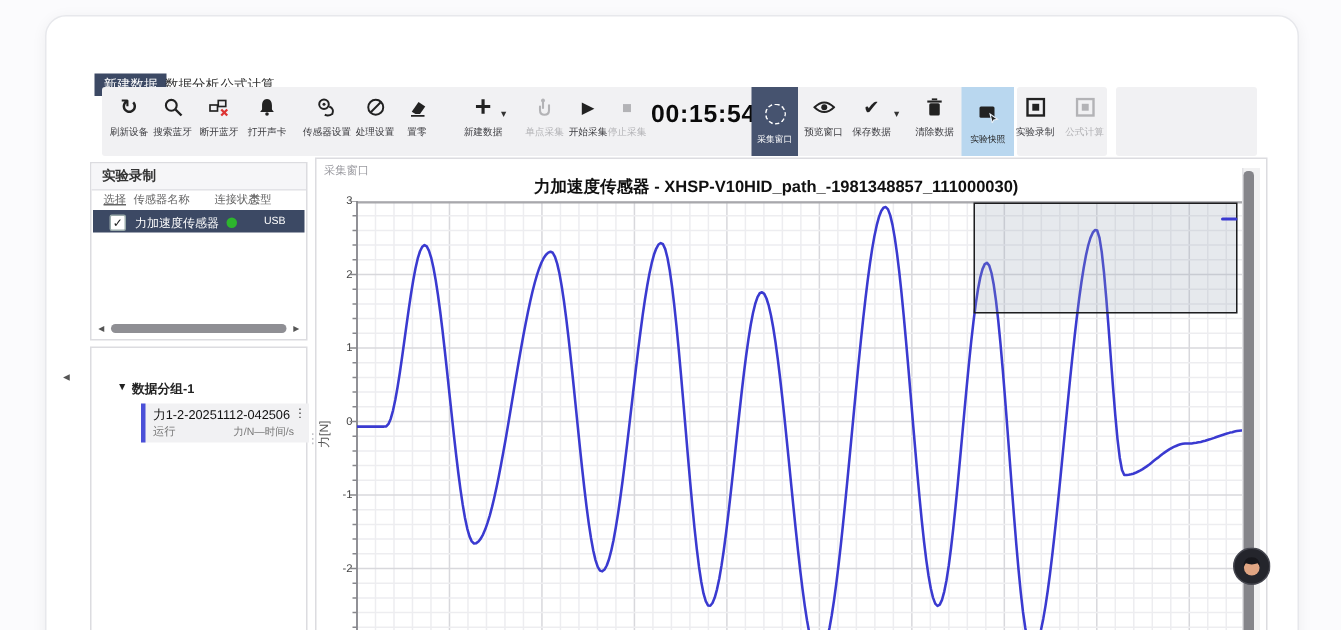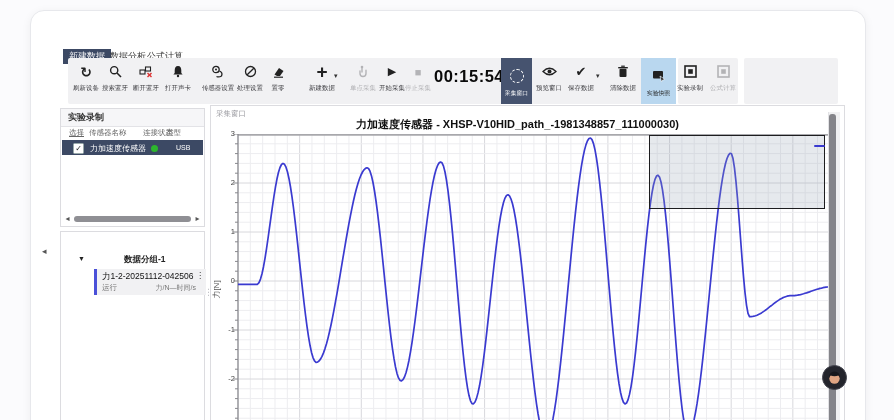--- a/index.html
+++ b/index.html
@@ -241,21 +241,21 @@
   <div class="hscroll">
     <span class="harrow" style="left:0;">◂</span>
     <span class="hthumb"></span>
     <span class="harrow" style="right:0;">▸</span>
   </div>
 </div>
 
 <div class="panel" style="left:60px;top:231px;width:145px;height:195px;">
   <div class="treerow">
     <span style="position:absolute;left:16px;top:2px;font-size:7px;">▼</span>
-    <span style="position:absolute;left:26px;top:1px;font-weight:bold;margin-left:36px;">数据分组-1</span>
+    <span style="position:absolute;left:26px;top:1px;font-weight:bold;">数据分组-1</span>
   </div>
   <div class="item">
     <span class="ibar" id="itemBar" style="background: rgb(74, 80, 216);"></span>
     <span class="ititle">力1-2-20251112-042506</span>
     <span class="isub">运行</span>
     <span class="iaxes">力/N—时间/s</span>
     <span class="imenu">⋮</span>
   </div>
 </div>
 <div class="handle">⋮</div>

